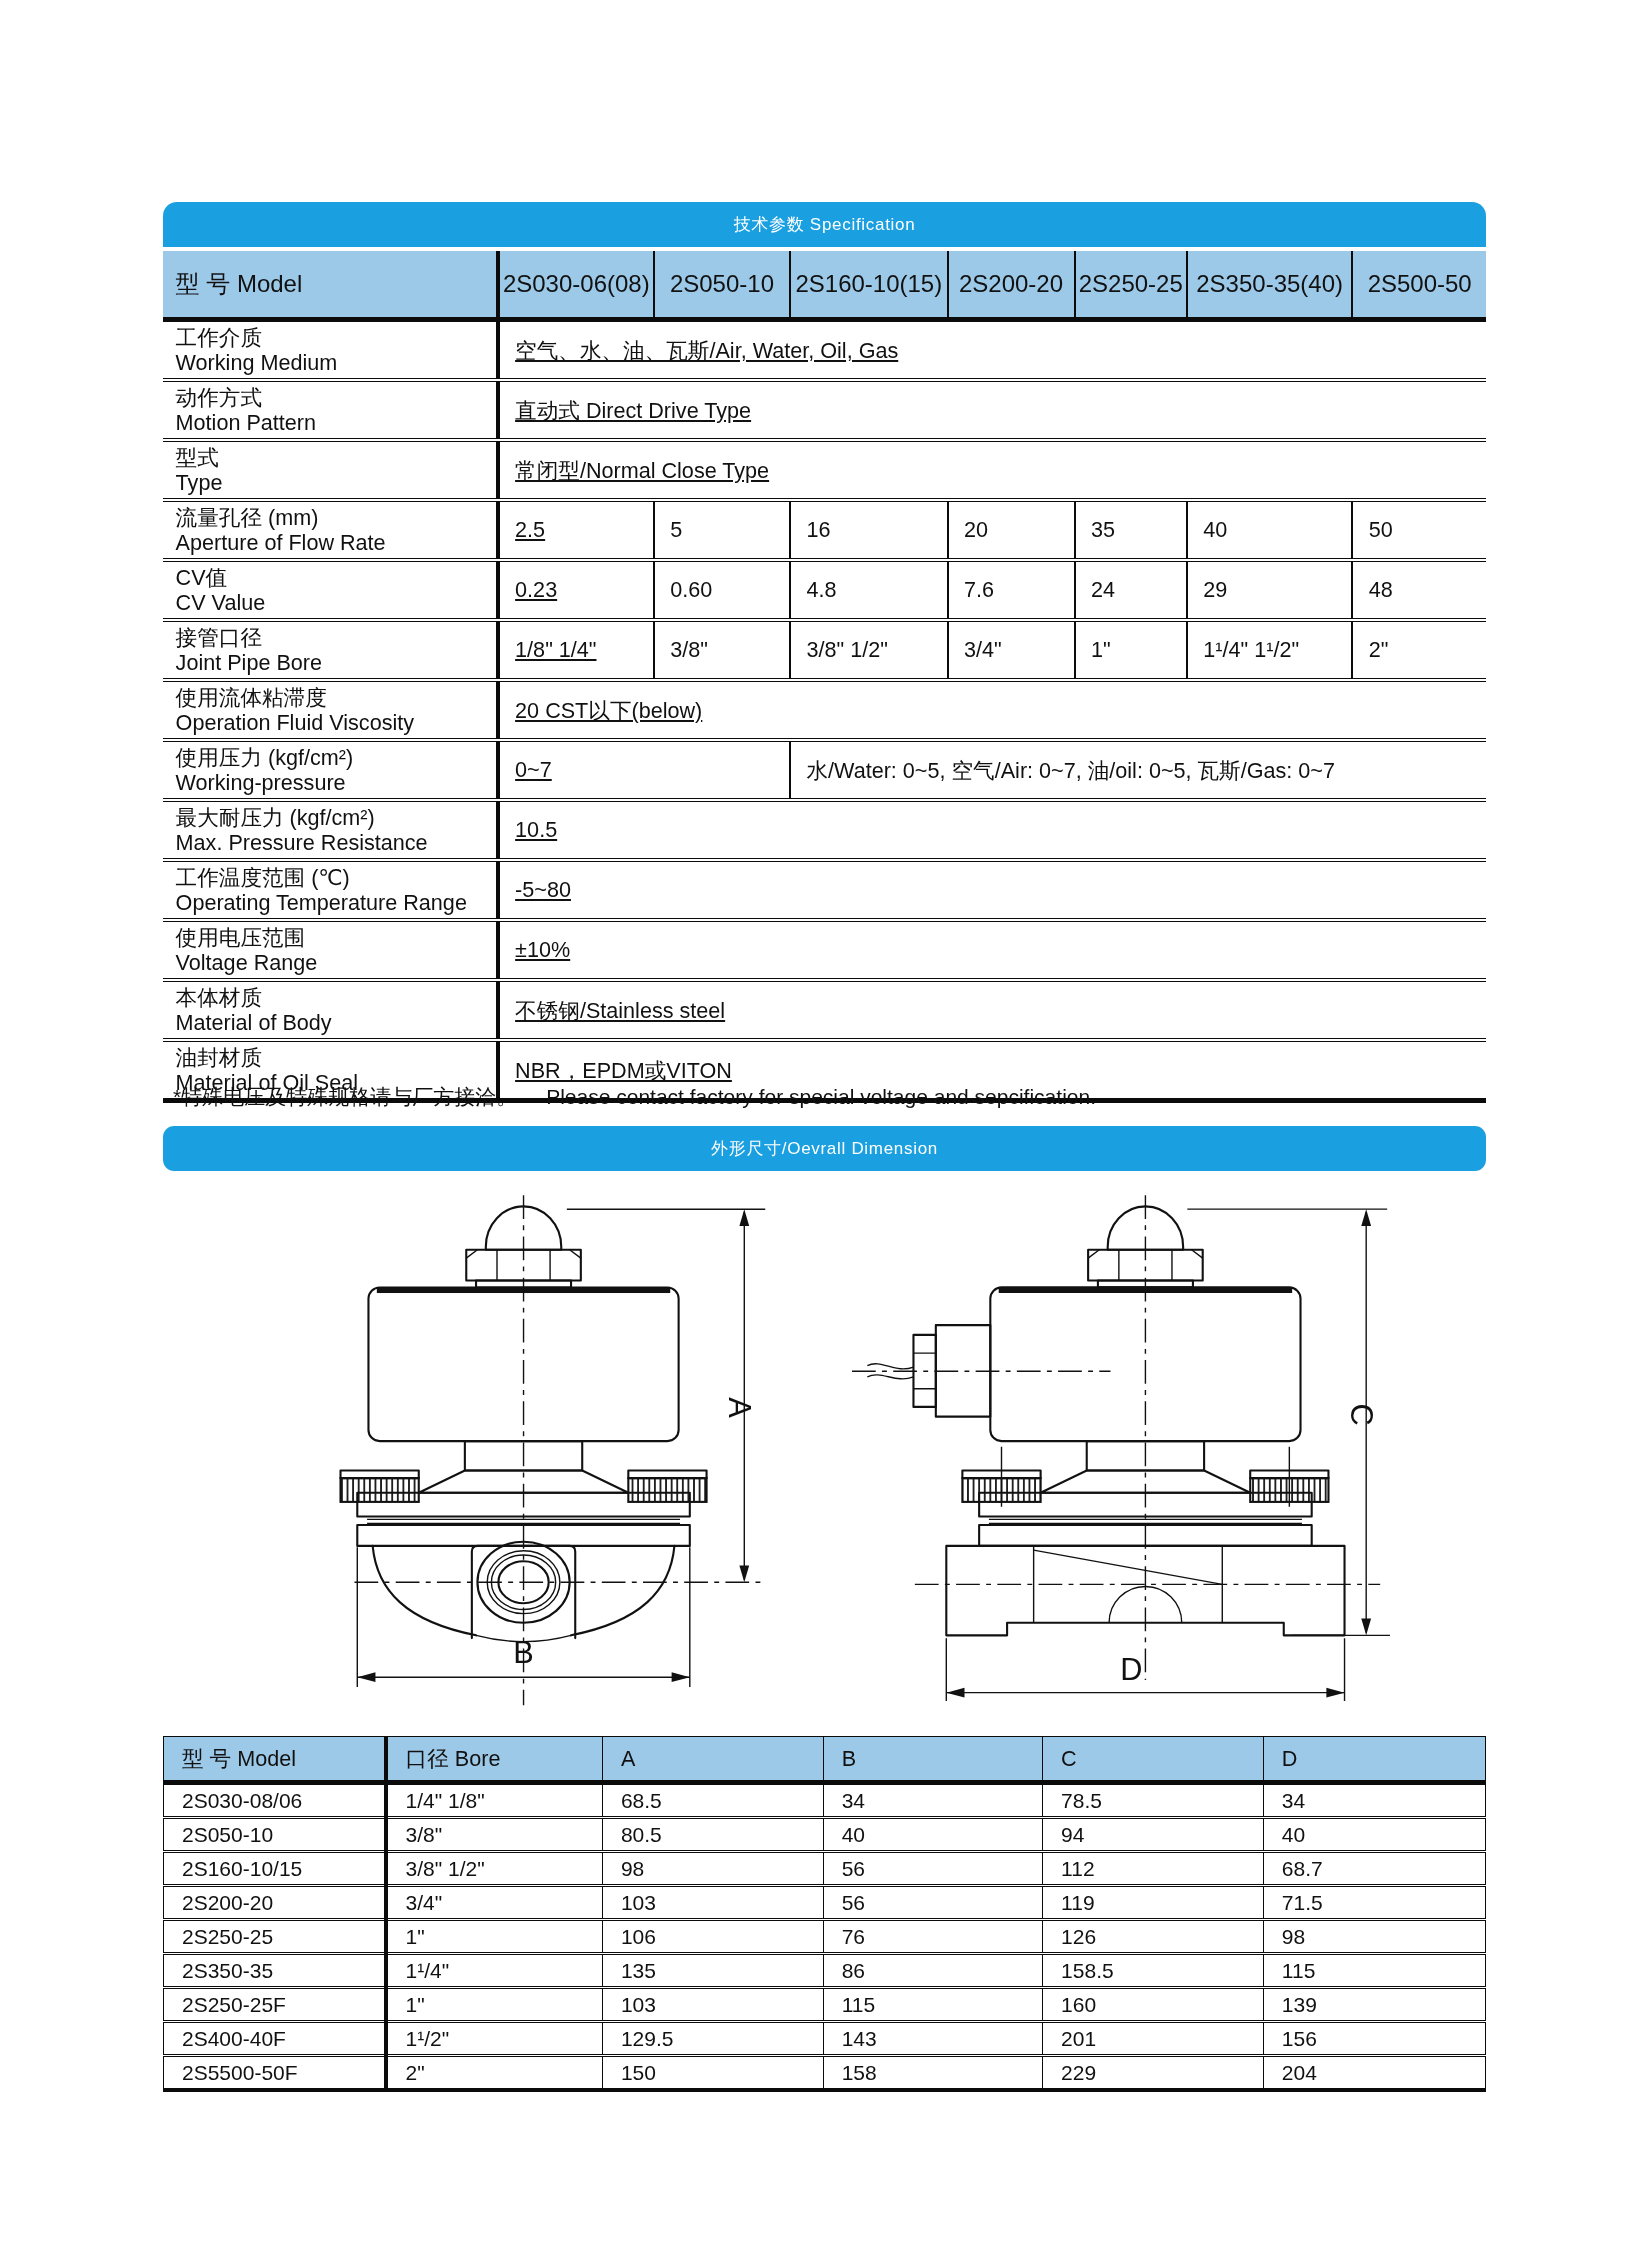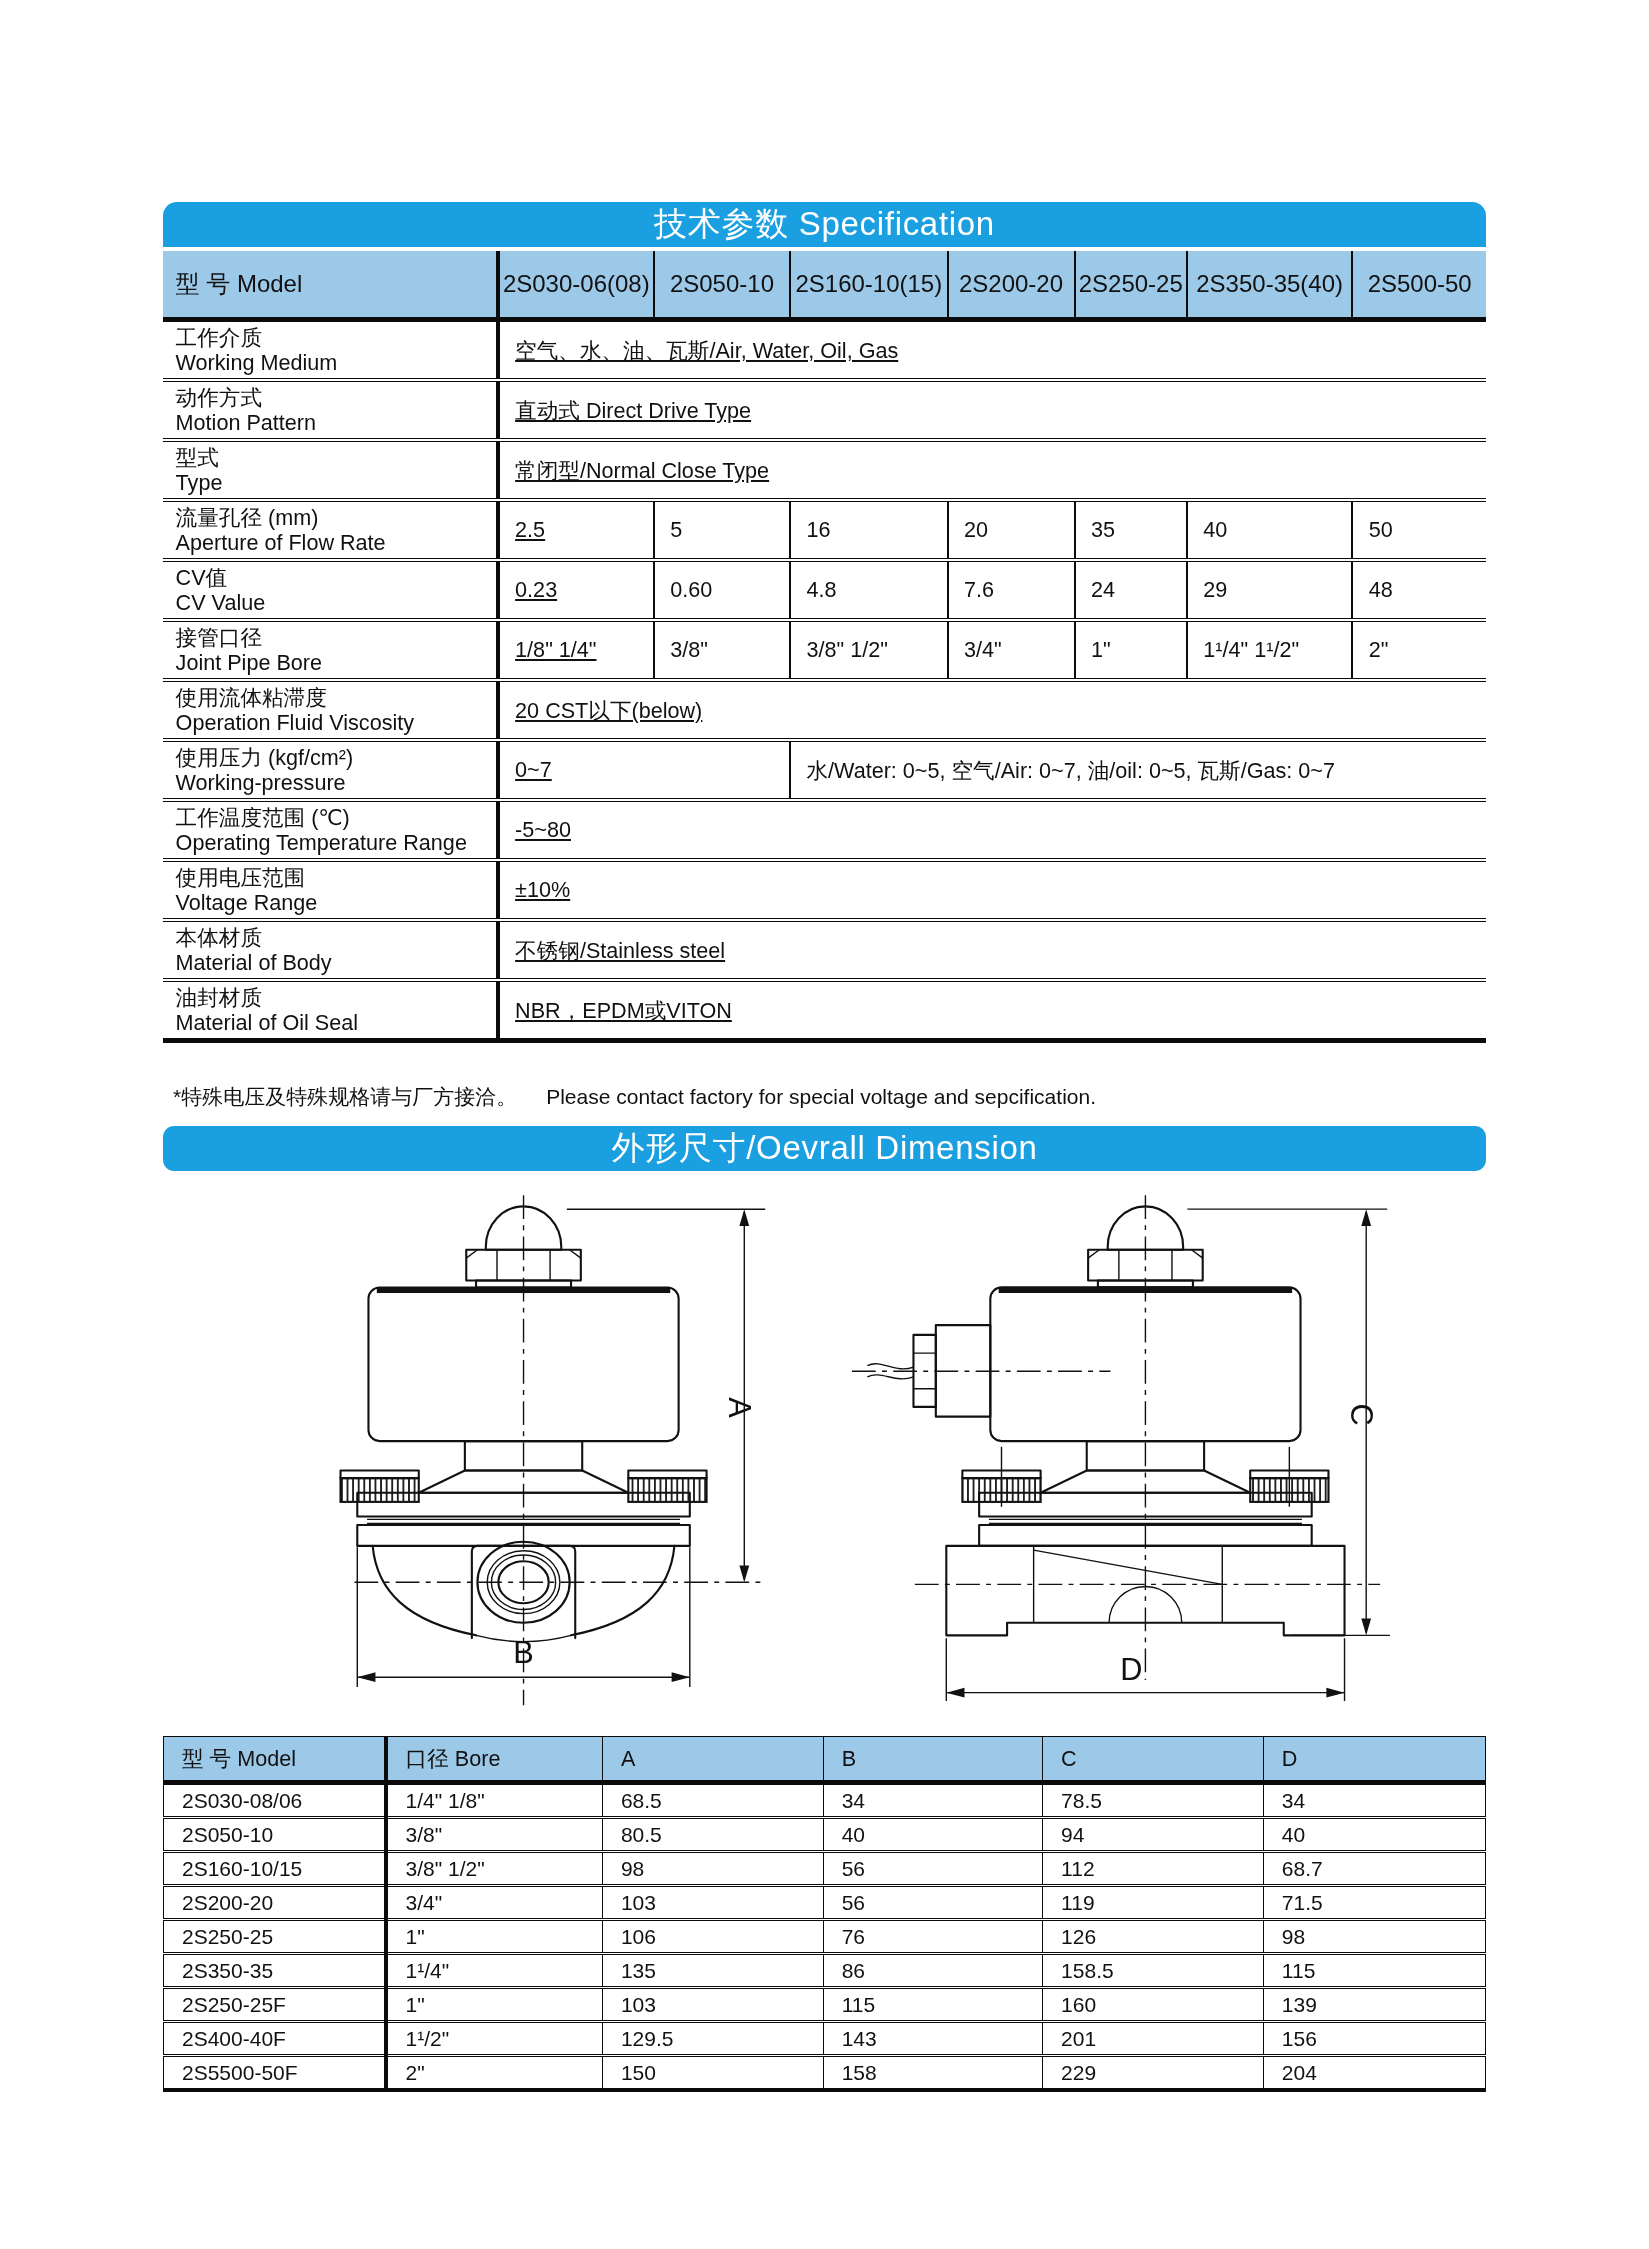--- a/index.html
+++ b/index.html
@@ -6,21 +6,21 @@
   body{
     width:1649px;height:2250px;background:#ffffff;position:relative;
     font-family:"Liberation Sans","DejaVu Sans",sans-serif;color:#111;
     -webkit-font-smoothing:antialiased;
   }
   .abs{position:absolute;}
   
   .barblue{
     left:163px;width:1323px;height:45px;background:#1a9fe0;color:#fff;
     display:flex;align-items:center;justify-content:center;
-    font-size:33px;letter-spacing:0.7px;
+    font-size:17px;letter-spacing:0.7px;
   }
   #spec-title{top:202px;border-radius:14px 14px 0 0;}
   #dim-title{top:1126px;border-radius:11.2px;}
   
   table{border-collapse:collapse;table-layout:fixed;}
   #spec-table{left:163px;top:251px;width:1323px;}
   #spec-table th{
     background:#9dc9e9;height:64px;font-size:24px;font-weight:normal;
     border-bottom:5.6px solid #0b0b0b;
   }
@@ -158,20 +158,27 @@
       <tr>
         <td class="lbl">
           <div class="cn">使用压力 (kgf/cm²)</div>
           <div class="en">Working-pressure</div>
         </td>
         <td class="val first" colspan="2">0~7</td>
         <td class="val" colspan="5">水/Water: 0~5, 空气/Air: 0~7, 油/oil: 0~5, 瓦斯/Gas: 0~7</td>
       </tr>
       <tr>
         <td class="lbl">
+          <div class="cn">最大耐压力 (kgf/cm²)</div>
+          <div class="en">Max. Pressure Resistance</div>
+        </td>
+        <td class="val first" colspan="7">10.5</td>
+      </tr>
+      <tr>
+        <td class="lbl">
           <div class="cn">工作温度范围 (℃)</div>
           <div class="en">Operating Temperature Range</div>
         </td>
         <td class="val first" colspan="7">-5~80</td>
       </tr>
       <tr>
         <td class="lbl">
           <div class="cn">使用电压范围</div>
           <div class="en">Voltage Range</div>
         </td>

